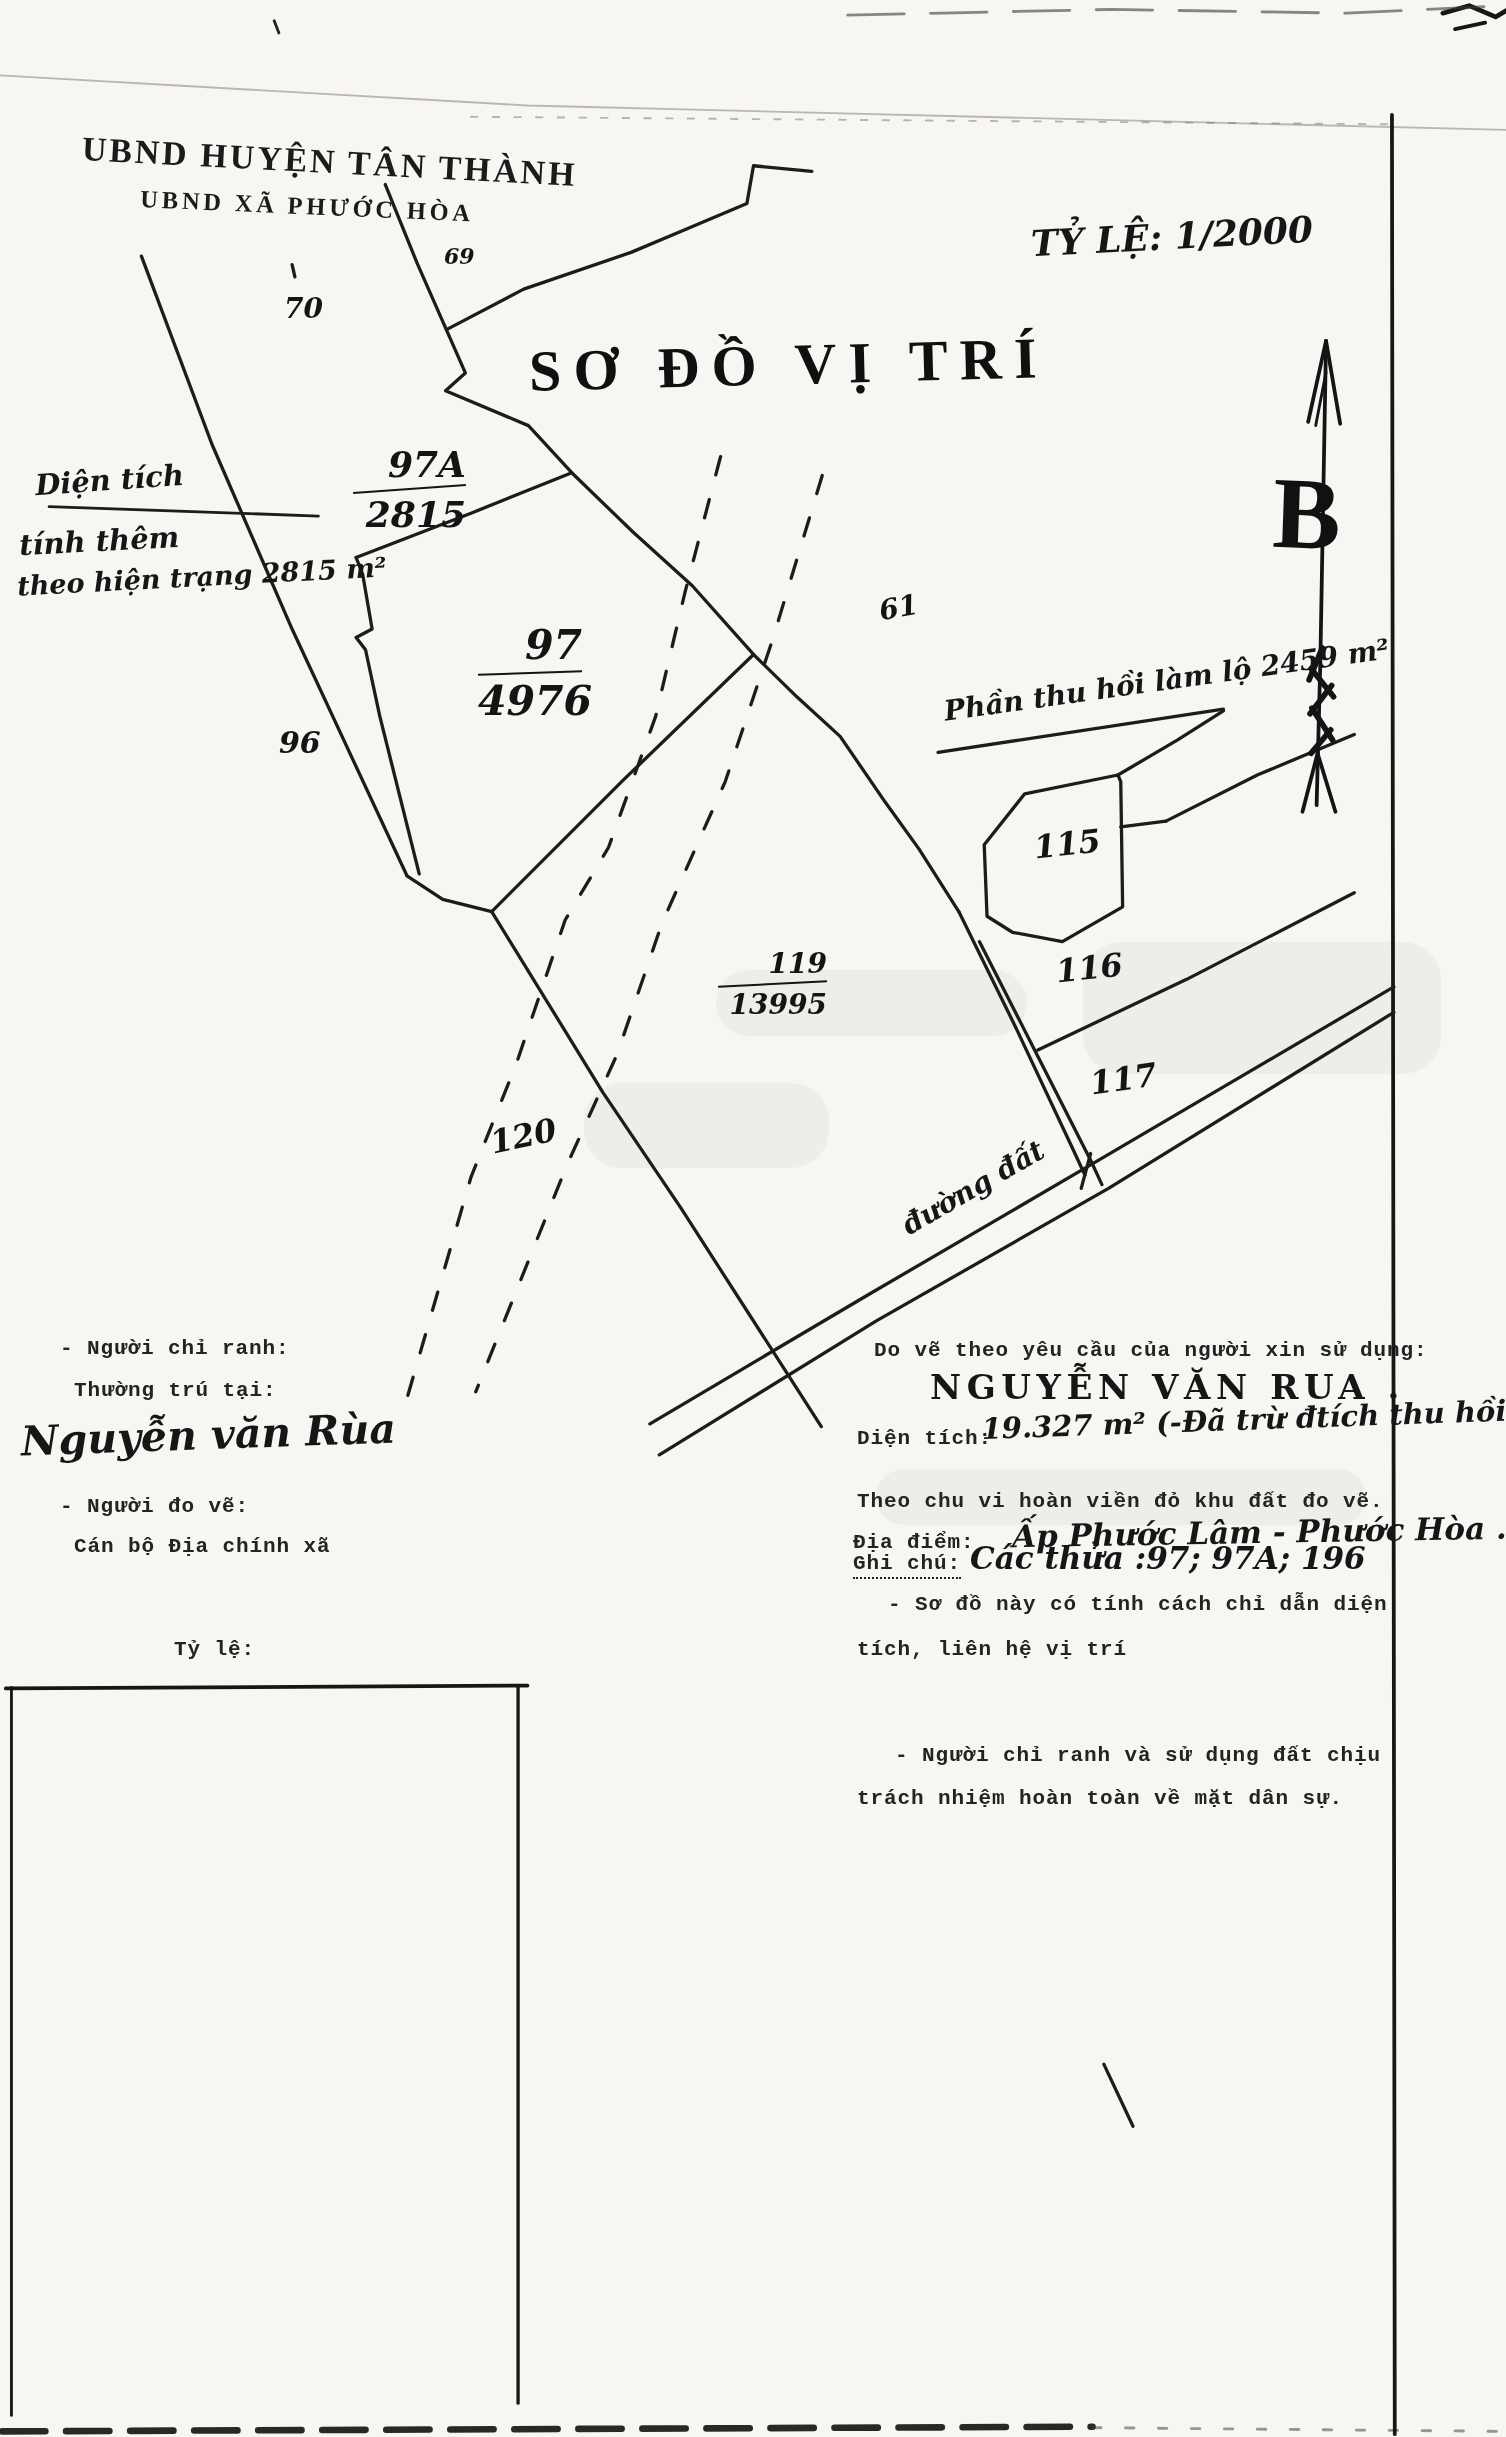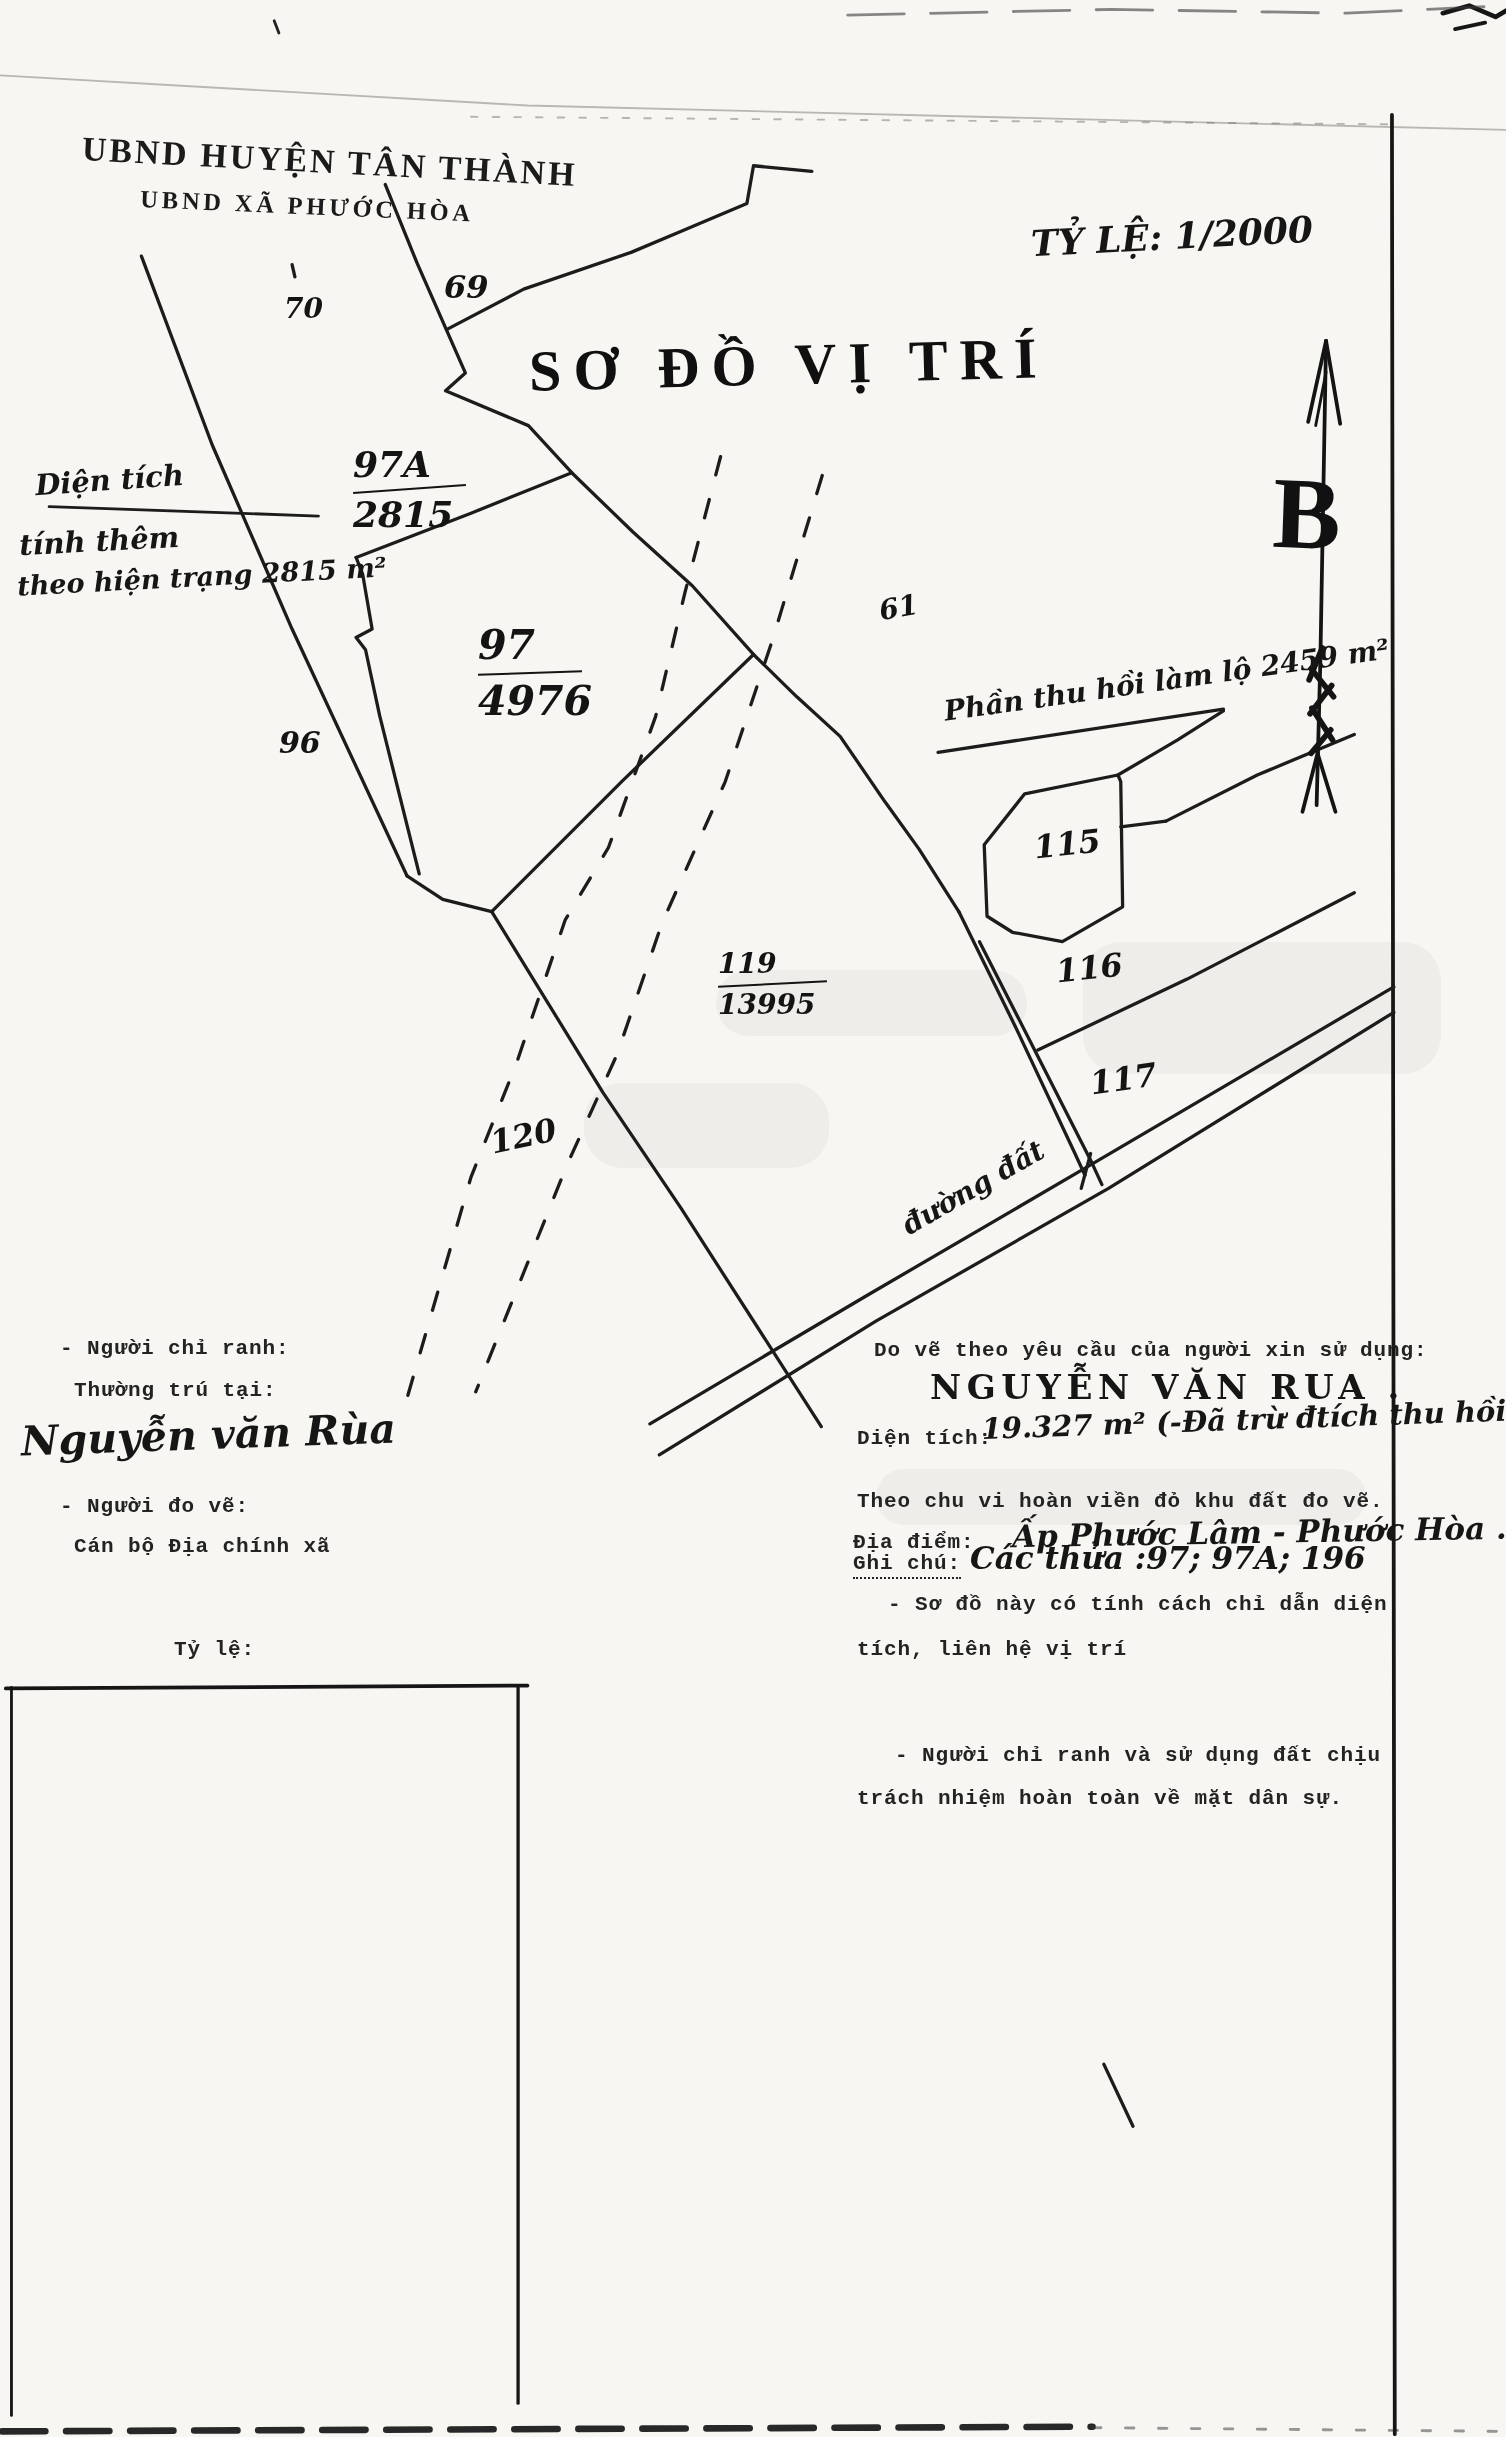--- a/index.html
+++ b/index.html
@@ -28,21 +28,21 @@
     letter-spacing:3.8px;transform:rotate(2.5deg);transform-origin:left top;white-space:nowrap;
   }
   .map-title{
     font-family:"Liberation Serif",serif;font-weight:bold;font-size:58px;
     letter-spacing:12.2px;transform:rotate(-1.5deg);white-space:nowrap;color:#101010;
   }
   .north-b{
     font-family:"Liberation Serif",serif;font-weight:bold;font-size:102px;
     line-height:1;color:#111;transform:rotate(2deg);
   }
-  .frac{position:absolute;text-align:left;font-family:"DejaVu Serif",serif;
+  .frac{position:absolute;text-align:right;font-family:"DejaVu Serif",serif;
     font-style:italic;font-weight:bold;color:#141414;}
   .frac .bar{height:0;border-top:2.8px solid #141414;margin:2.8px 0;}
   .plabel{position:absolute;font-family:"DejaVu Serif",serif;font-style:italic;
     font-weight:bold;color:#141414;white-space:nowrap;}
   .underline-dot{border-bottom:2.8px dotted #232323;padding-bottom:1.9px;}
   .streak{position:absolute;background:#6b675f;opacity:0.06;border-radius:38px;}
 </style>
 </head>
 <body>
 
@@ -169,21 +169,21 @@
     <div>4976</div>
   </div>
   <div class="frac" style="left:718px;top:947px;width:109px;font-size:28px;">
     <div>119</div>
     <div class="bar" style="transform:rotate(-3deg);"></div>
     <div>13995</div>
   </div>
 
   <div class="plabel" style="left:279px;top:725px;font-size:30px;">96</div>
   <div class="plabel" style="left:284px;top:292px;font-size:28px;">70</div>
-  <div class="plabel" style="left:444px;top:268px;font-size:32px;">69</div>
+  <div class="plabel" style="left:444px;top:243px;font-size:22px;">69</div>
   <div class="plabel" style="left:879px;top:591px;font-size:28px;transform:rotate(-10deg);">61</div>
   <div class="plabel" style="left:1034px;top:825px;font-size:32px;transform:rotate(-6deg);">115</div>
   <div class="plabel" style="left:1056px;top:949px;font-size:32px;transform:rotate(-6deg);">116</div>
   <div class="plabel" style="left:1090px;top:1060px;font-size:32px;transform:rotate(-8deg);">117</div>
   <div class="plabel" style="left:490px;top:1117px;font-size:32px;transform:rotate(-12deg);">120</div>
 
   <div class="abs typed" style="left:60px;top:1337px;">- Người chỉ ranh:</div>
   <div class="abs typed" style="left:74px;top:1379px;">Thường trú tại:</div>
   <div class="abs hand" style="left:21px;top:1411px;font-size:41px;transform:rotate(-2deg);">Nguyễn văn Rùa</div>
   <div class="abs typed" style="left:60px;top:1495px;">- Người đo vẽ:</div>

